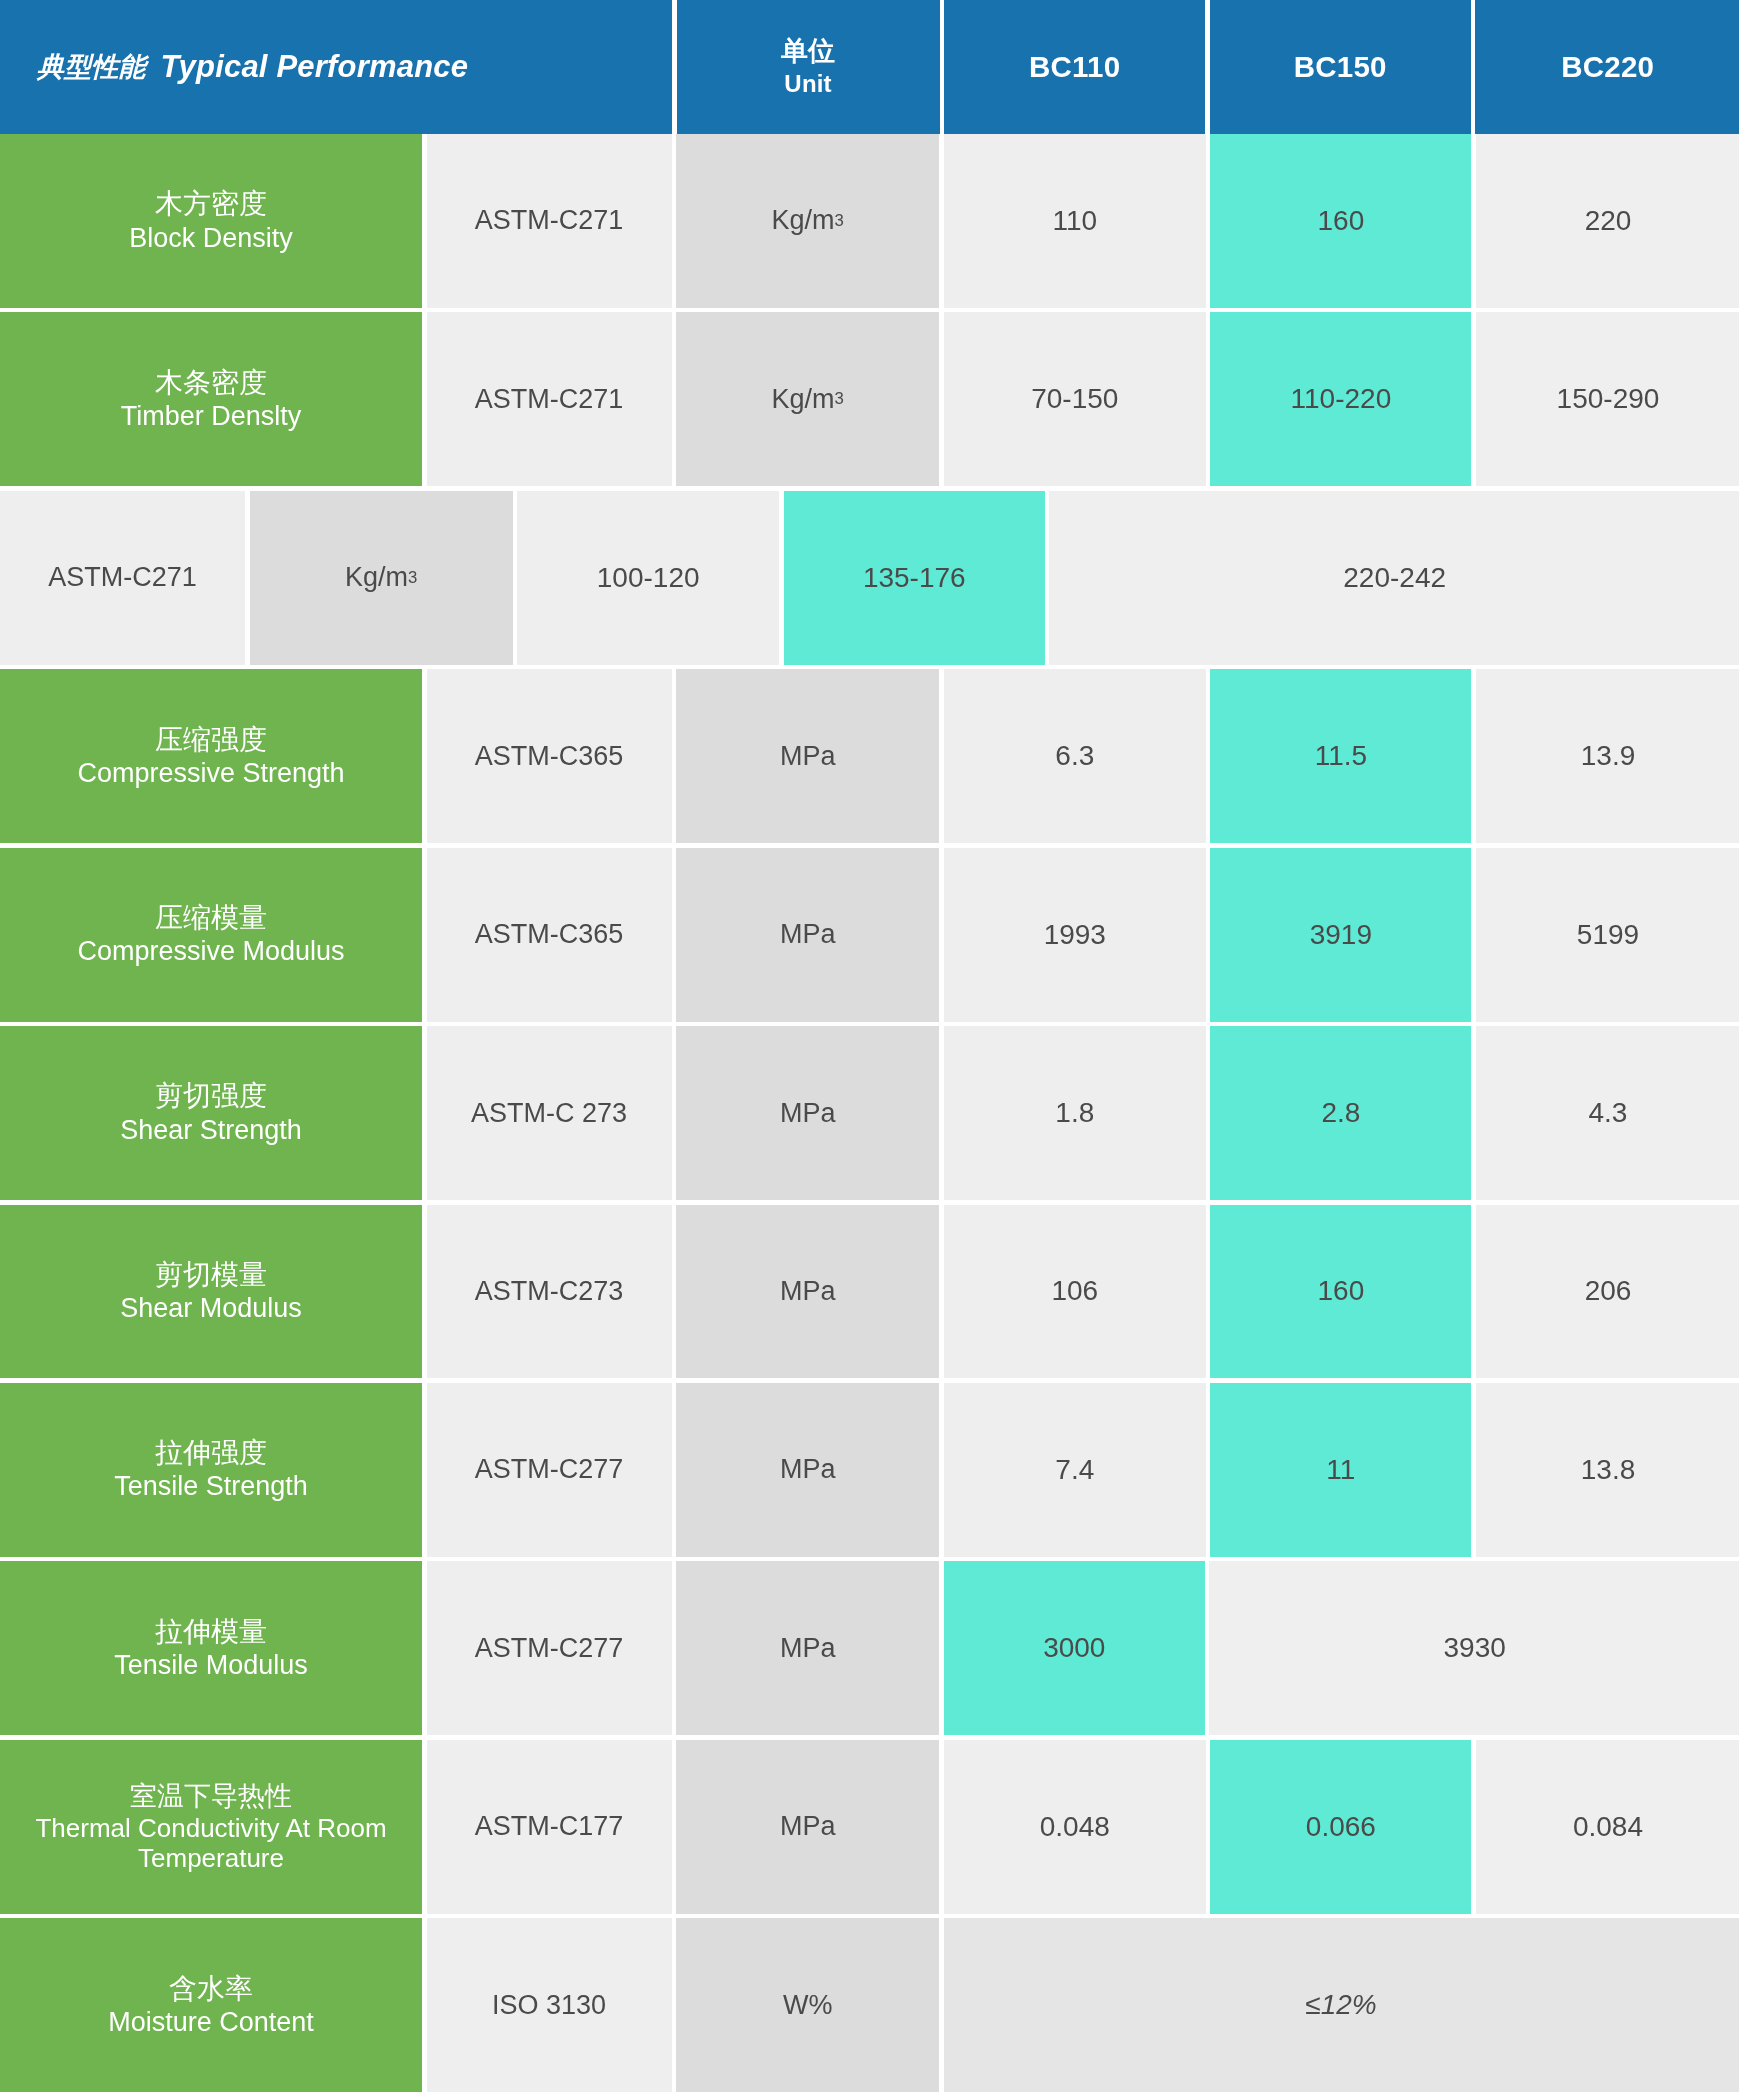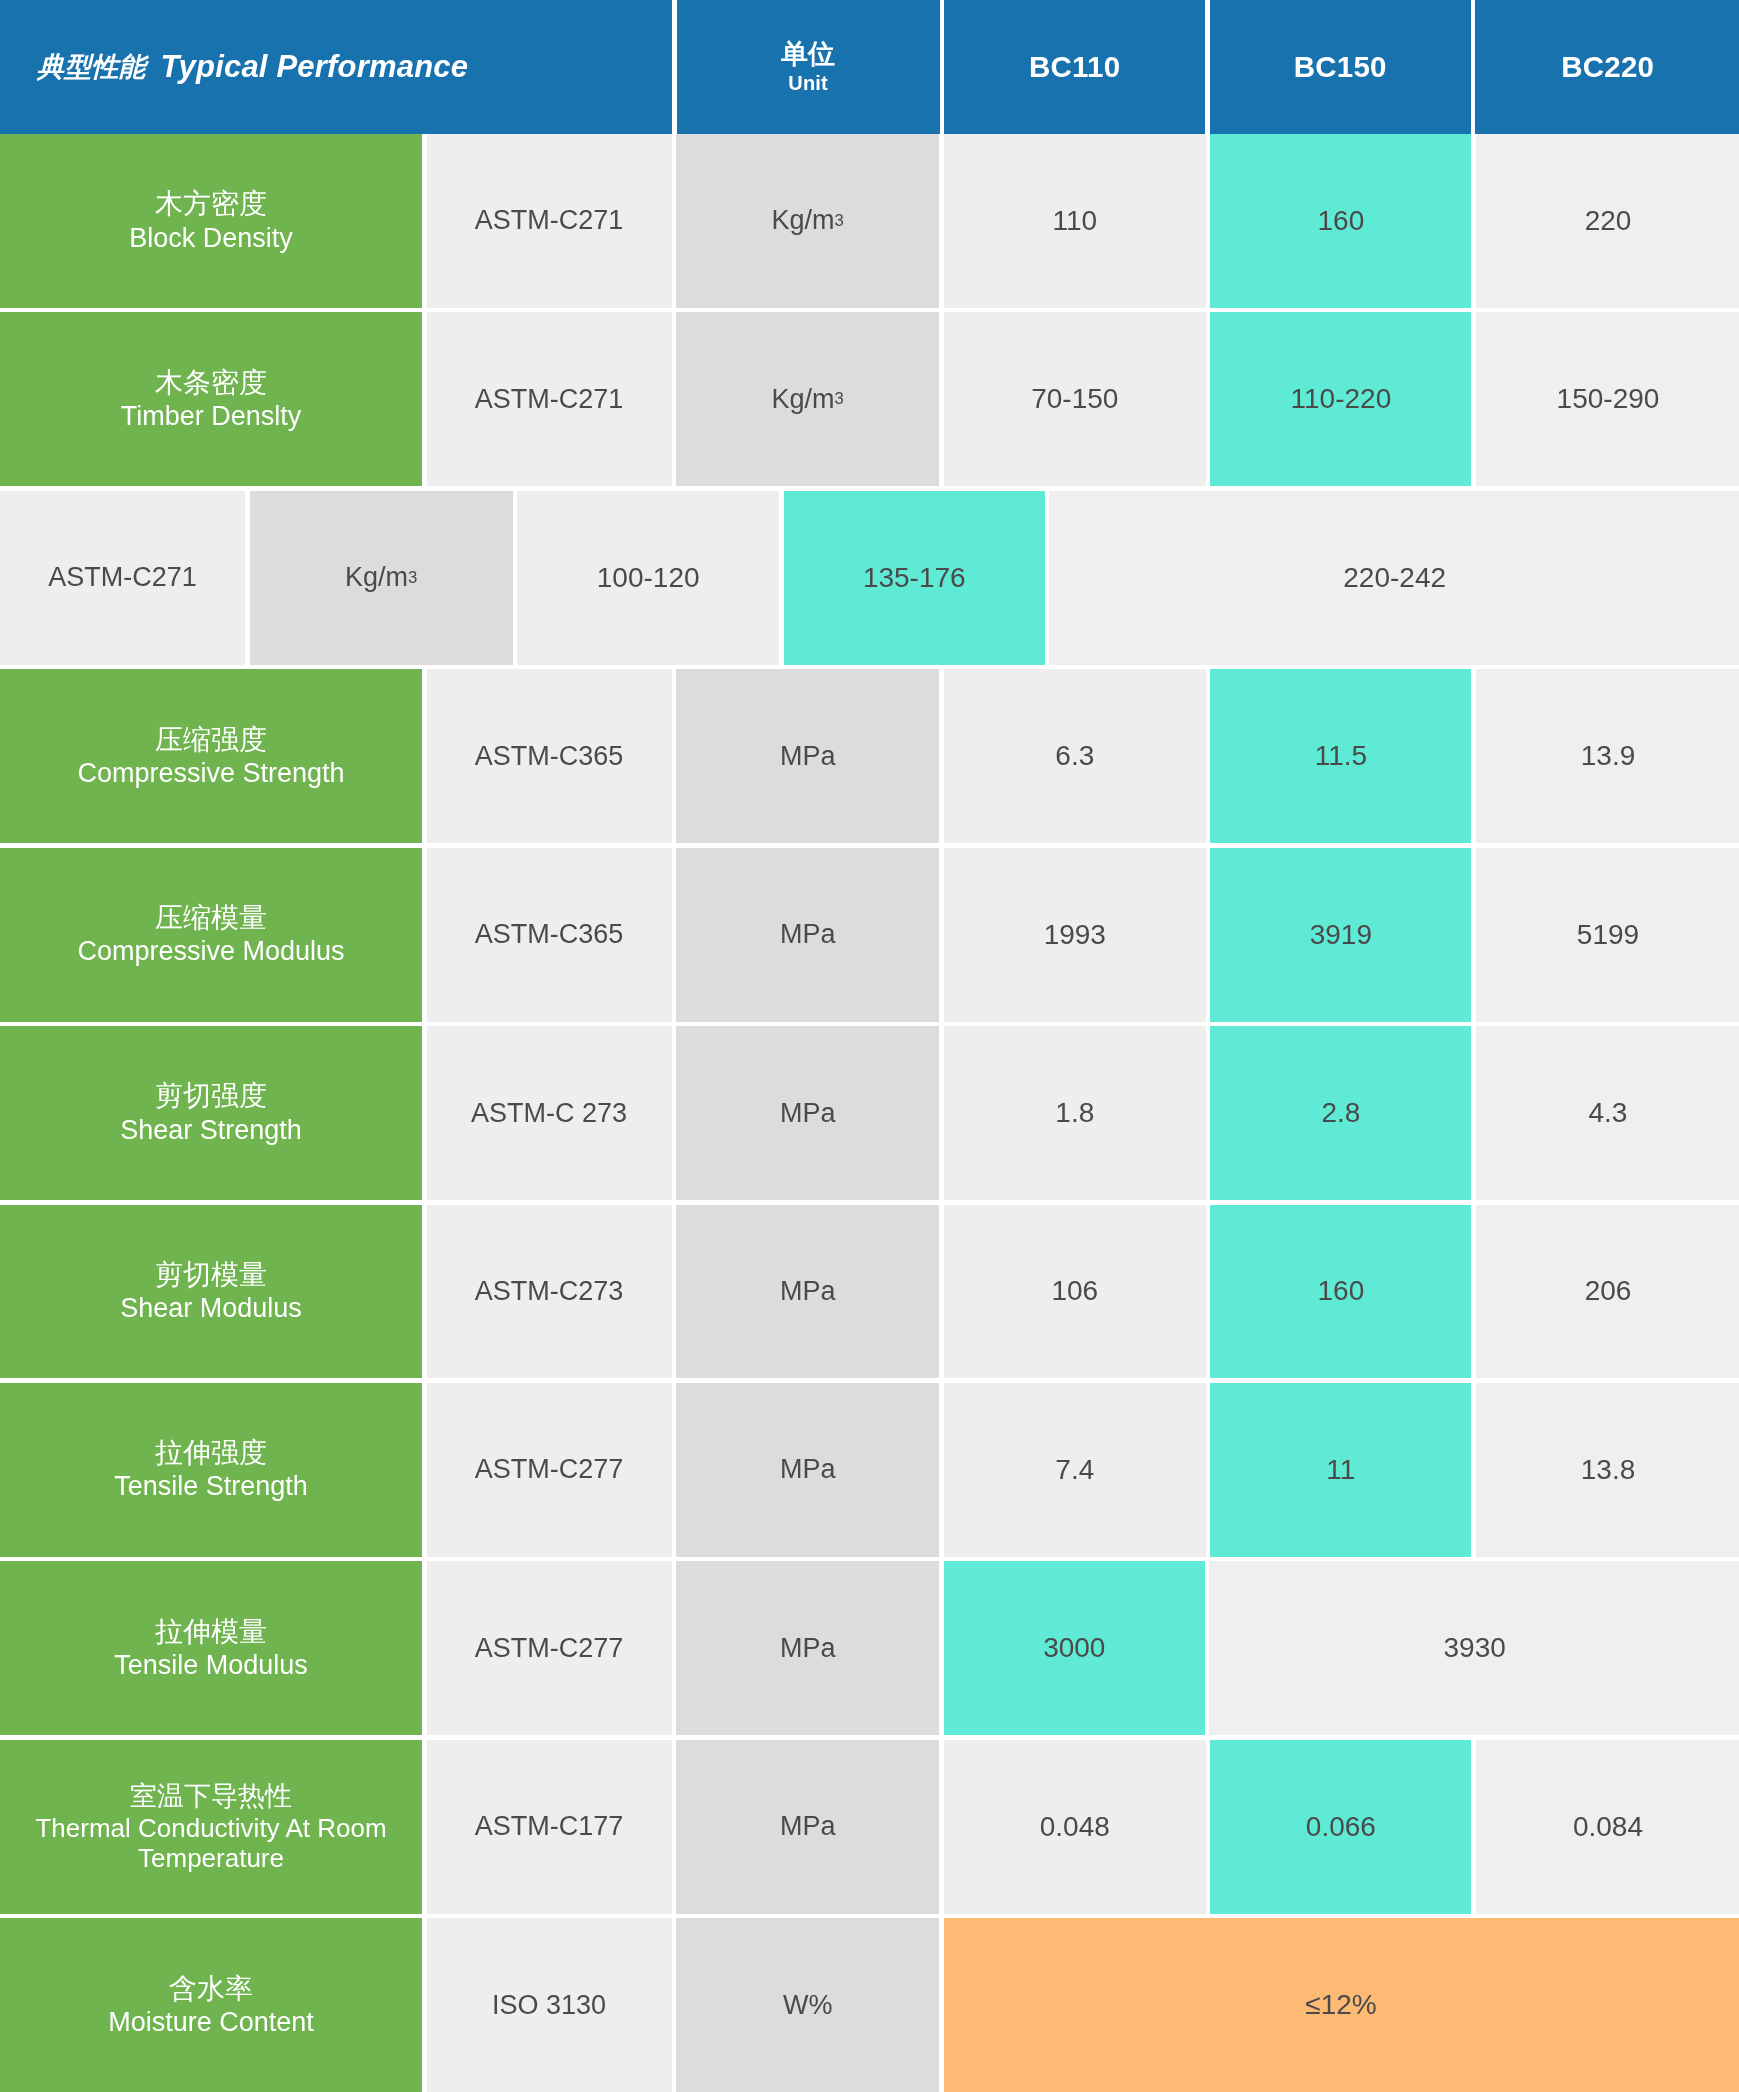--- a/index.html
+++ b/index.html
@@ -53,21 +53,21 @@
   .hcell-title .cn { font-size: 27px; margin-right: 14.8px; }
   .hcell-title .en { font-size: 31px; }
 
   .hcell-unit {
     flex: 0 0 263px;
     flex-direction: column;
     line-height: 1.28;
     font-size: 28px;
   }
   .hcell-unit .cn { font-size: 27px; }
-  .hcell-unit .en { font-size: 20px; }
+  .hcell-unit .en { font-size: 24px; }
 
   .hcell-grade {
     flex: 0 0 261px;
     font-size: 29.5px;
   }
   .hcell-grade.last { flex: 1 1 auto; }
 
   
   .rows {
     display: flex;
@@ -109,25 +109,26 @@
   .c-prop.three .en { font-size: 26px; line-height: 1.18; }
 
   .c-astm { flex: 0 0 245px; background: #eeeeee; font-size: 27px; }
   .c-unit { flex: 0 0 263px; background: #dcdcdc; font-size: 27px; }
   .c-v1   { flex: 0 0 262px; background: #eeeeee; }
   .c-v2   { flex: 0 0 261px; background: #5eead4; }
   .c-v3   { flex: 1 1 auto;  background: #efefef; }
 
   .c-merged {
     flex: 1 1 auto;
-    background: #fdba74;
+    background: #e5e5e5;
     display: flex;
     align-items: center;
     justify-content: center;
     position: relative;
+    font-style: italic;
   }
   .c-merged .merged-text {
     position: absolute;
     left: 0;
     right: 0;
     text-align: center;
     transform: translateX(-0.9px);
   }
 
   .sup { font-size: 0.62em; vertical-align: super; line-height: 0; }

